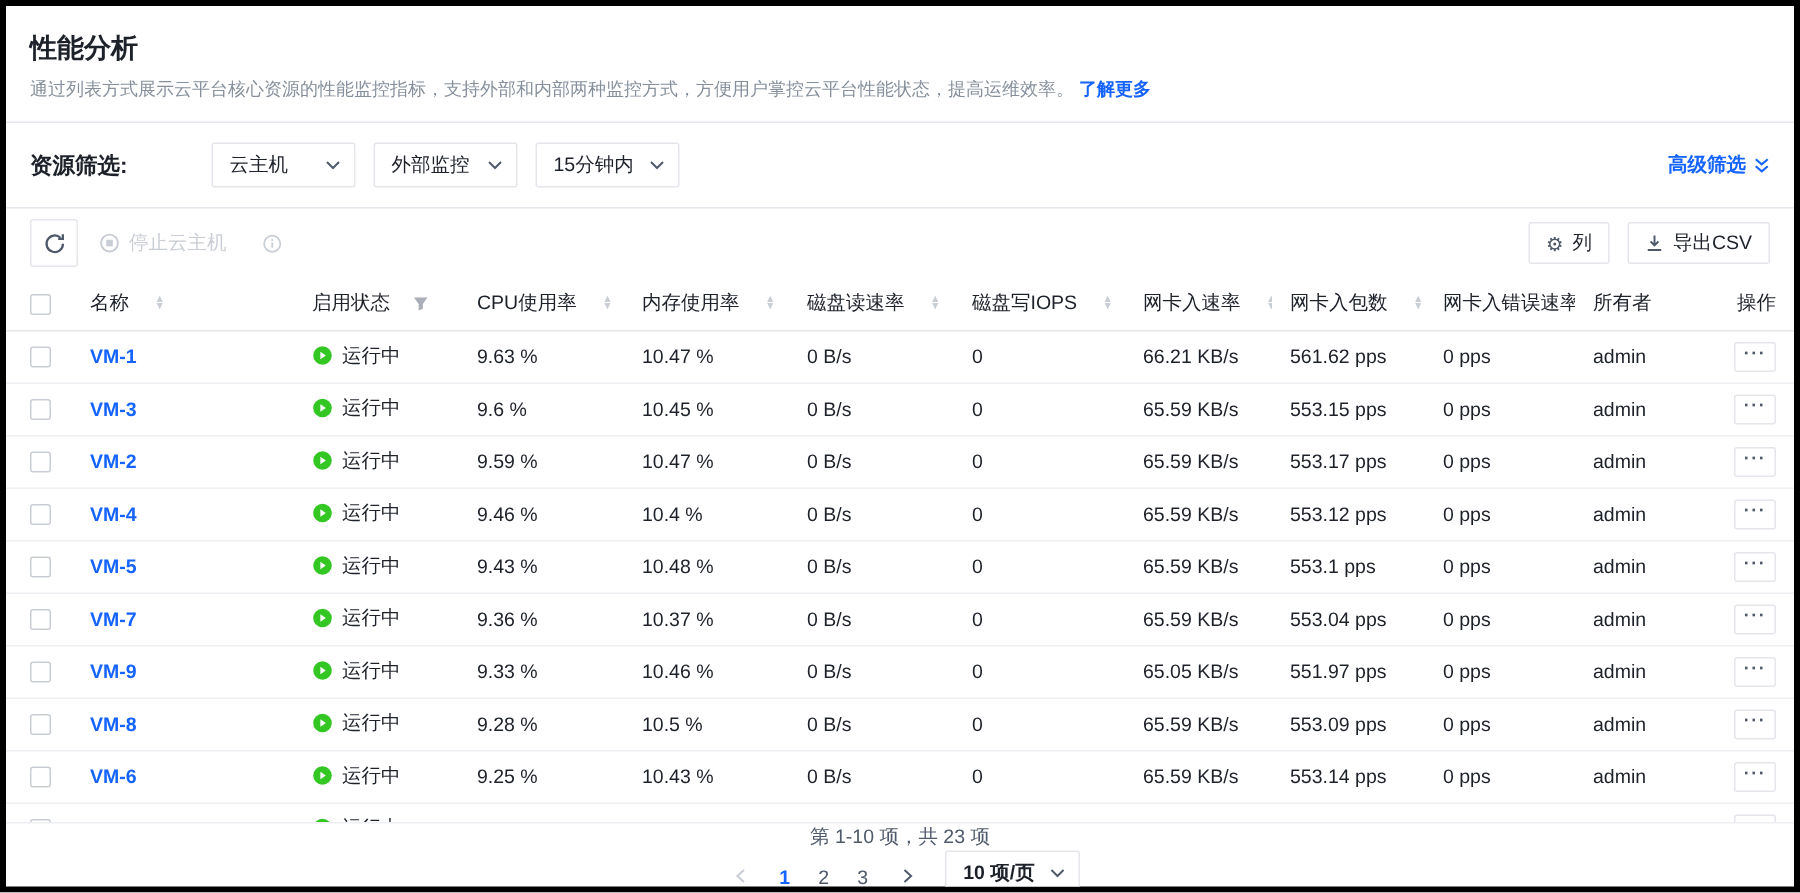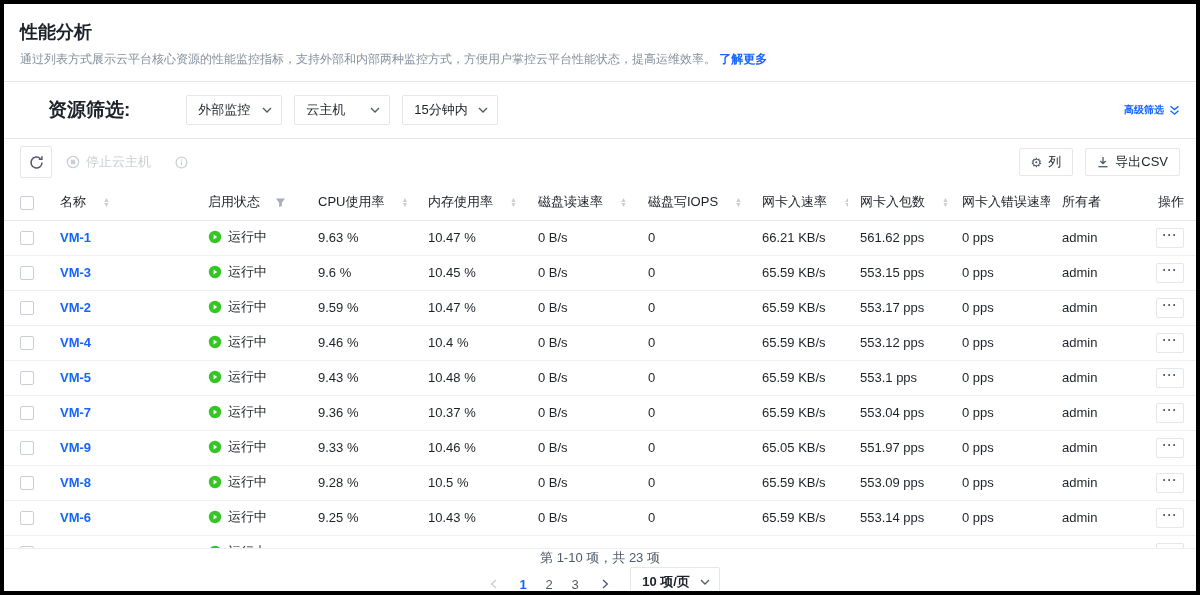--- a/index.html
+++ b/index.html
@@ -15,30 +15,30 @@
     display: flex; flex-direction: column;
     overflow: hidden;
   }
   
   .header { padding: 16px 16px 13px; border-bottom: 1px solid var(--border); }
   .title { font-size: 18px; font-weight: 700; color: var(--text); }
   .subtitle { margin-top: 7px; font-size: 12px; color: var(--muted); }
   .link { color: var(--accent); text-decoration: none; cursor: pointer; font-weight: 700; }
   
   .filter-bar { display: flex; align-items: center; padding: 13px 16px; border-bottom: 1px solid var(--border); }
-  .filter-label { font-size: 19px; font-weight: 700; color: var(--text); margin-right: 56px; margin-left: 28px; }
+  .filter-label { font-size: 15px; font-weight: 700; color: var(--text); margin-right: 56px; }
   .select {
     height: 30px; min-width: 96px; background: #fff;
     border: 1px solid var(--border); border-radius: 2px;
     display: inline-flex; align-items: center; justify-content: space-between;
     gap: 10px; padding: 0 9px 0 11px; font-size: 13px; color: var(--text);
     cursor: pointer; margin-right: 12px;
   }
   .advanced { margin-left: auto; display: inline-flex; align-items: center; gap: 5px;
-    color: var(--accent); font-size: 10px; font-weight: 700; cursor: pointer; text-decoration: none; }
+    color: var(--accent); font-size: 13px; font-weight: 700; cursor: pointer; text-decoration: none; }
   
   .toolbar { display: flex; align-items: center; gap: 14px; padding: 7px 16px 7px; }
   .icon-btn {
     width: 32px; height: 32px; background: #fff; border: 1px solid var(--border);
     border-radius: 2px; display: flex; align-items: center; justify-content: center; cursor: pointer;
   }
   .stop-group { display: inline-flex; align-items: center; gap: 24px; }
   .stop-btn { border: none; background: none; display: inline-flex; align-items: center; gap: 6px;
     font-size: 13px; color: var(--disabled); cursor: not-allowed; font-family: inherit; }
   .toolbar-right { margin-left: auto; display: flex; gap: 12px; }
@@ -88,27 +88,27 @@
     <div class="subtitle">
       <span>通过列表方式展示云平台核心资源的性能监控指标，支持外部和内部两种监控方式，方便用户掌控云平台性能状态，提高运维效率。</span>
       <a class="link">了解更多</a>
     </div>
   </div>
 
   <div class="filter-bar">
     <span class="filter-label">资源筛选:</span>
 
     <div class="select">
-      <span>外部监控</span>
+      <span>云主机</span>
       <svg width="10" height="6" viewBox="0 0 10 6">
           <path d="M1 1l4 4 4-4" fill="none" stroke="#4e5969" stroke-width="1.3"></path>
         </svg>
     </div>
     <div class="select">
-      <span>云主机</span>
+      <span>外部监控</span>
       <svg width="10" height="6" viewBox="0 0 10 6">
           <path d="M1 1l4 4 4-4" fill="none" stroke="#4e5969" stroke-width="1.3"></path>
         </svg>
     </div>
     <div class="select">
       <span>15分钟内</span>
       <svg width="10" height="6" viewBox="0 0 10 6">
           <path d="M1 1l4 4 4-4" fill="none" stroke="#4e5969" stroke-width="1.3"></path>
         </svg>
     </div>

